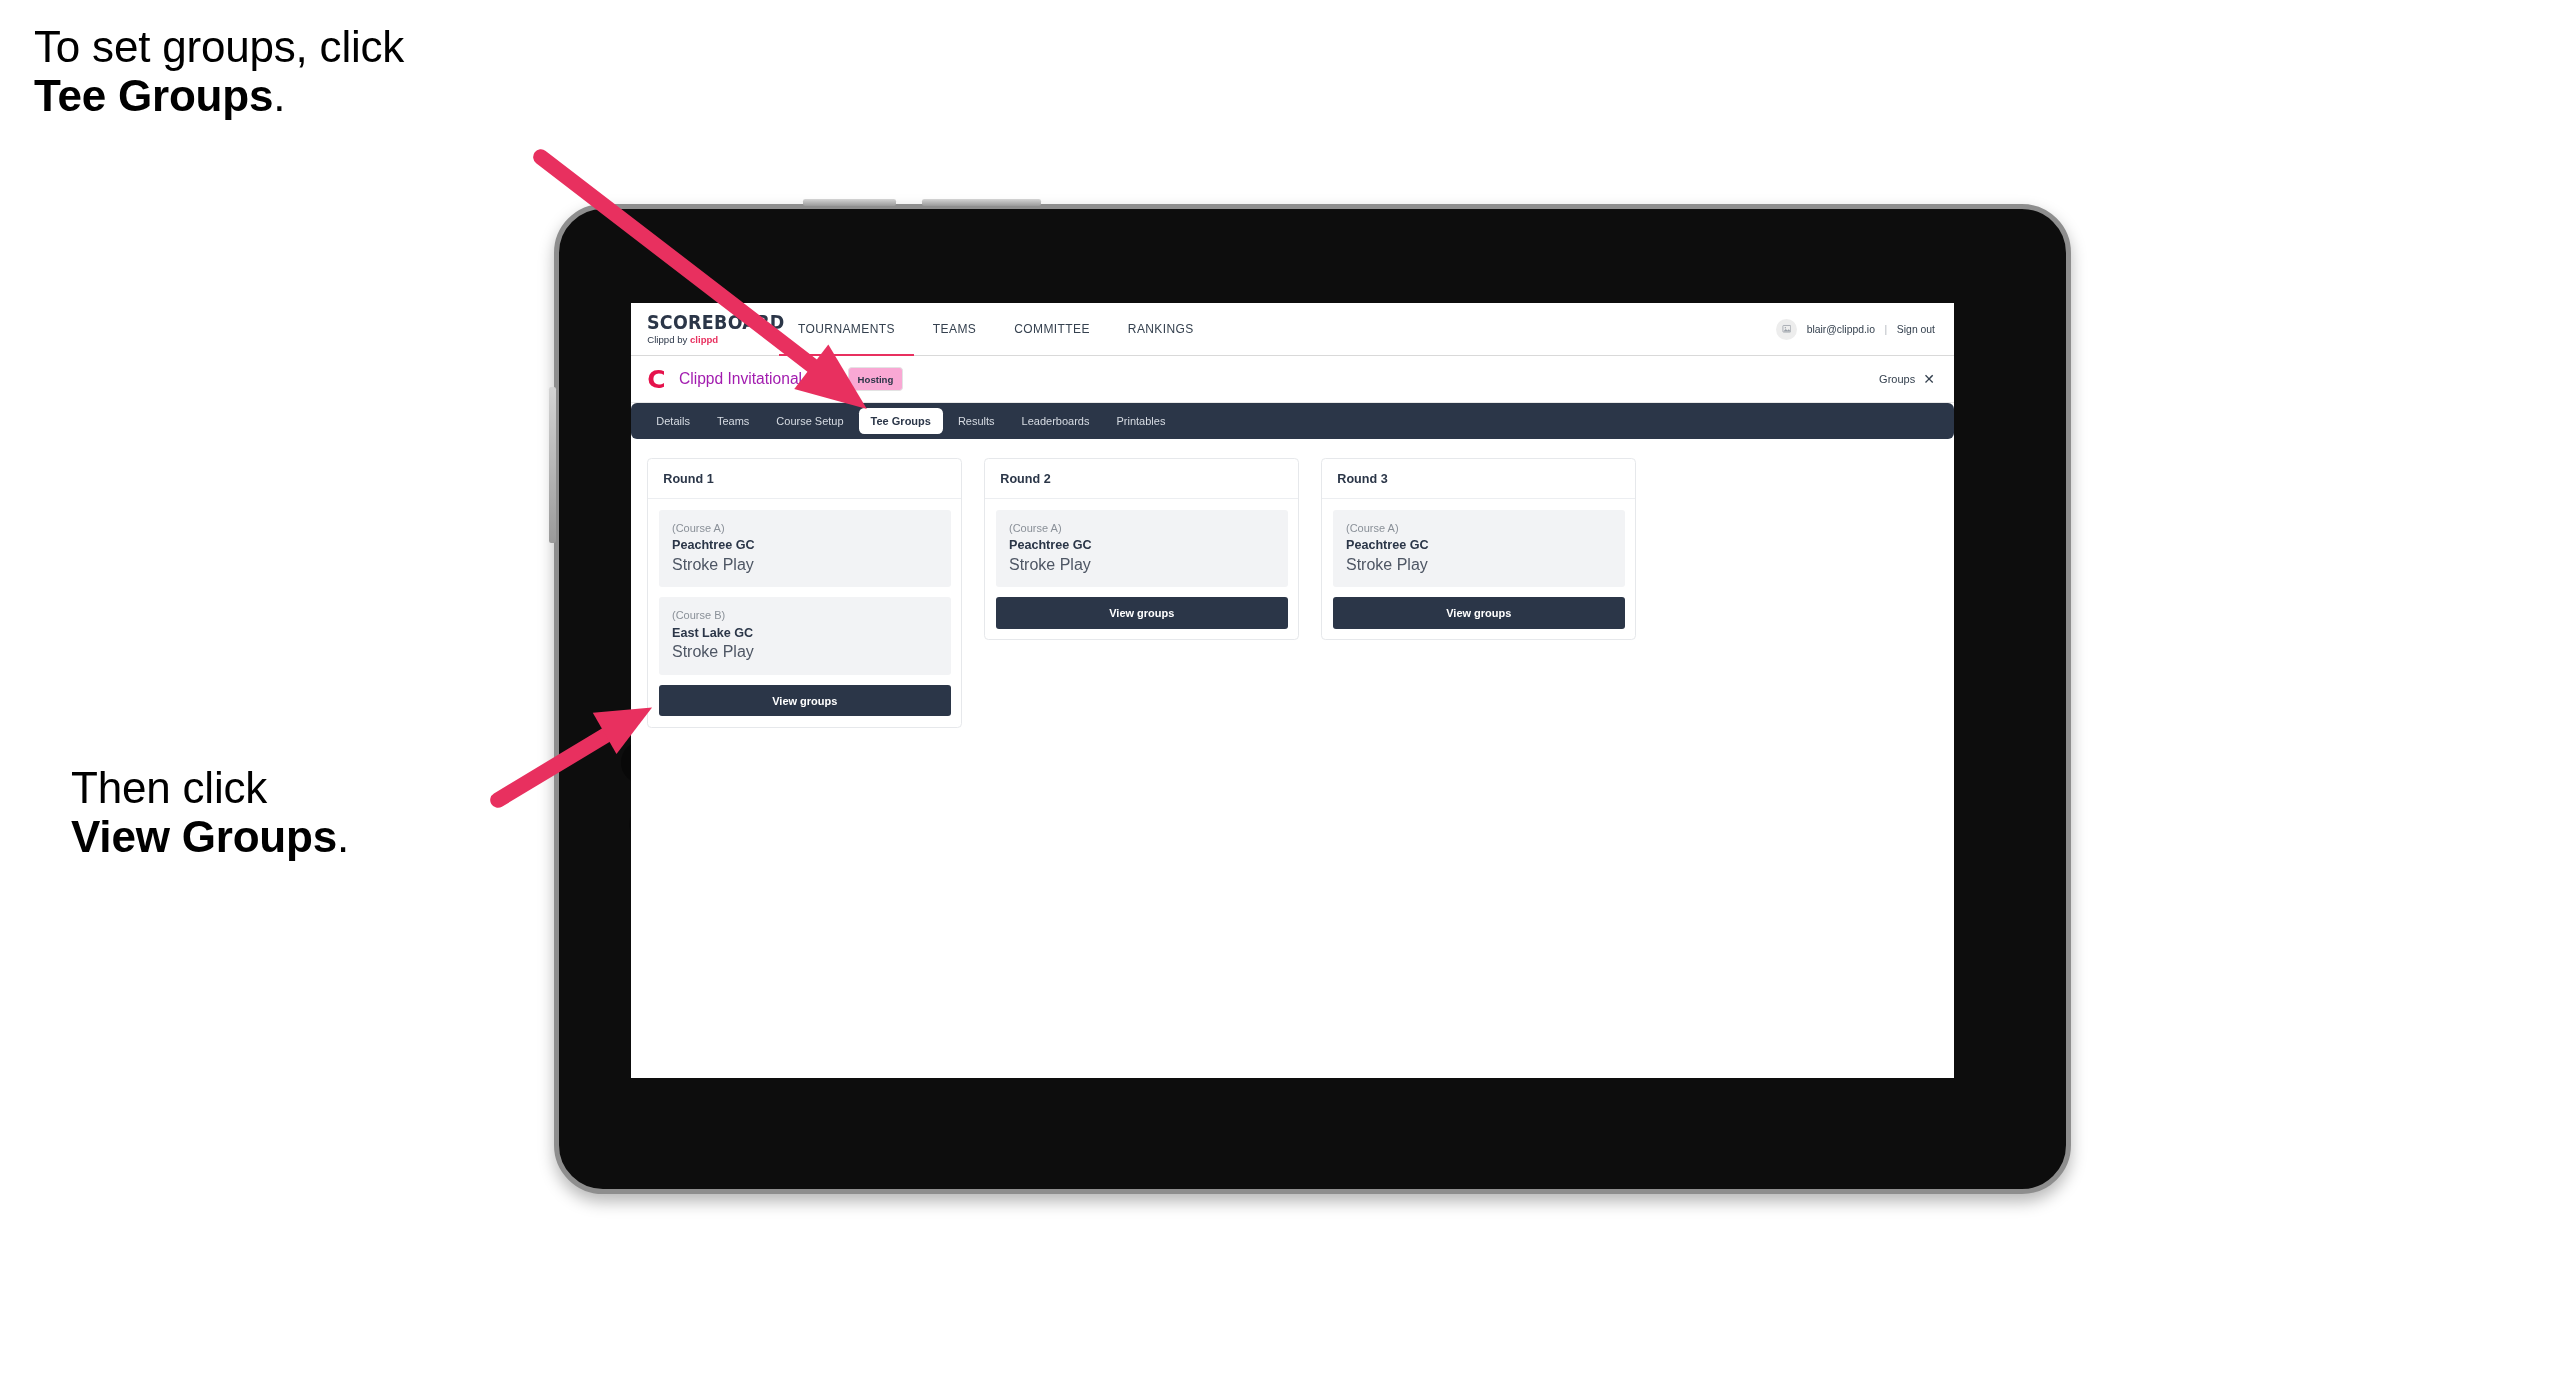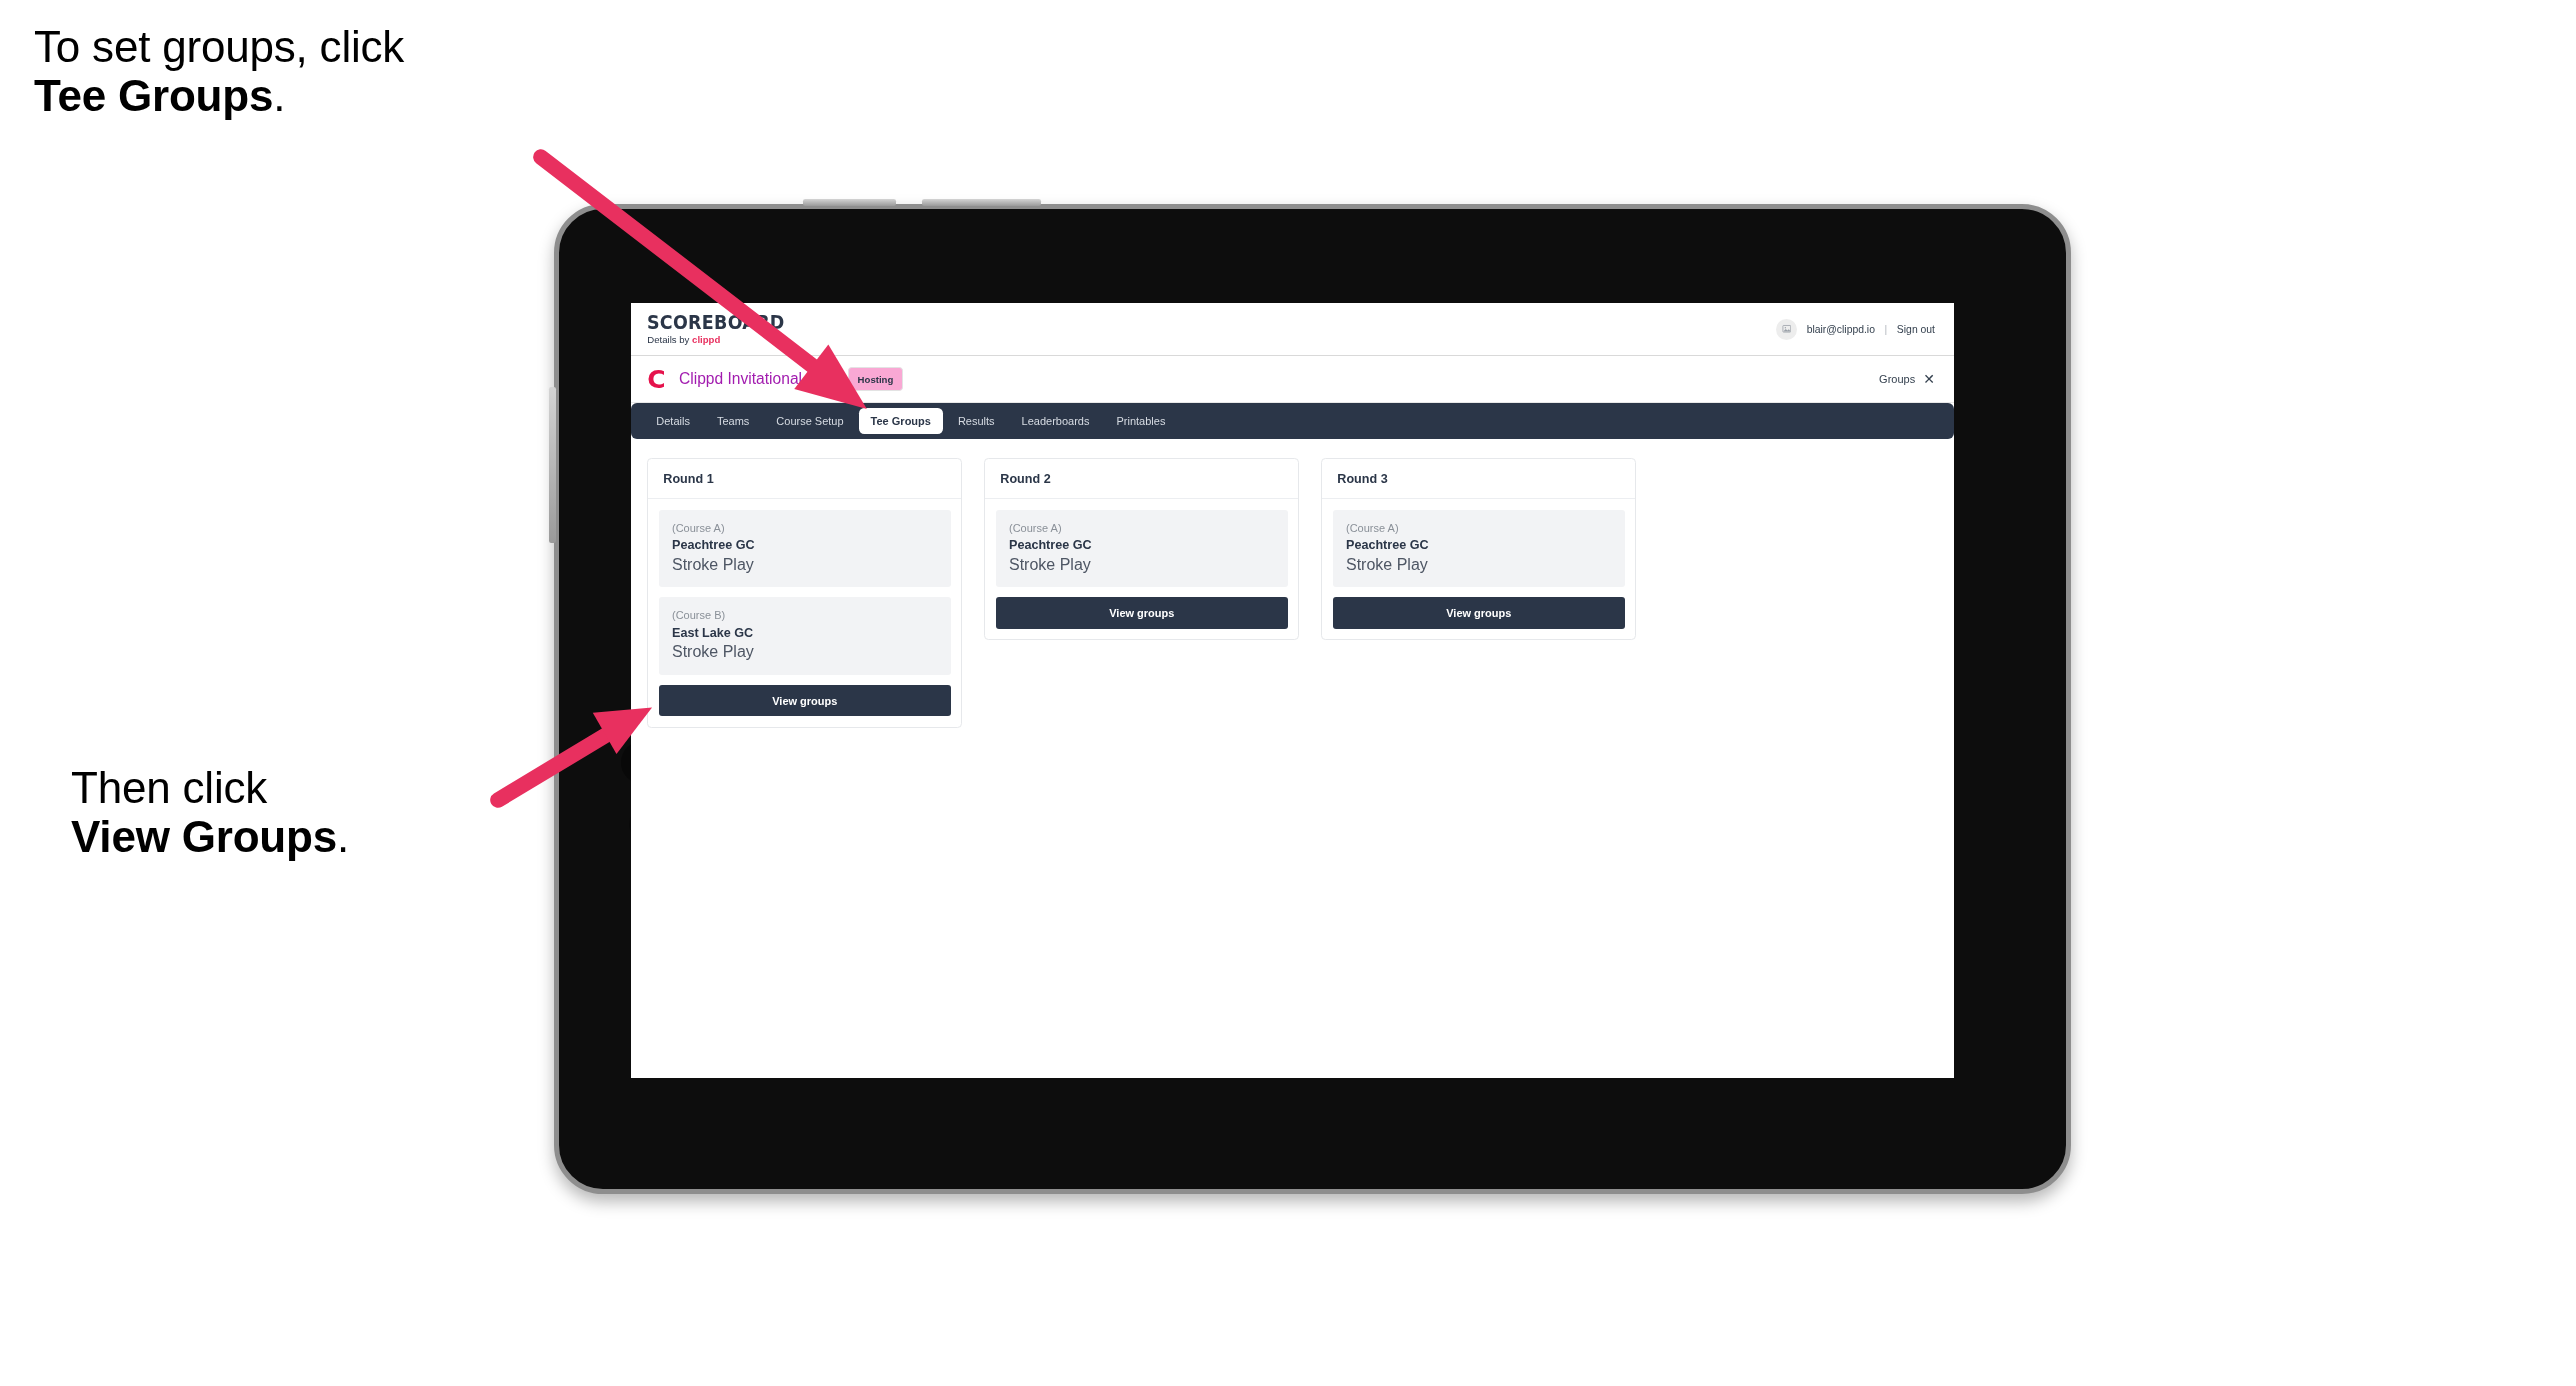--- a/index.html
+++ b/index.html
@@ -214,23 +214,29 @@
     <div class="cam-dot" id="cam-lens"></div>
     <div class="cam-dot" id="cam-big"></div>
     <div class="cam-dot" id="cam-sm"></div>
   </div>
 
   <div id="app">
 
     <div id="topbar">
       <div id="brand">
         <div id="brand-word">SCOREBOARD</div>
-        <div id="brand-sub"><span>Details by </span><span class="pink">clippd</span></div>
-      </div>
-
+        <div id="brand-sub"><span>Clippd by </span><span class="pink">clippd</span></div>
+      </div>
+
+      <nav class="topnav">
+        <div class="topnav-item active">TOURNAMENTS</div>
+        <div class="topnav-item">TEAMS</div>
+        <div class="topnav-item">COMMITTEE</div>
+        <div class="topnav-item">RANKINGS</div>
+      </nav>
 
       <div id="topbar-right">
         <div id="avatar">
           <svg width="9.6" height="9.6" viewBox="0 0 16 16">
             <rect x="1.5" y="2.5" width="13" height="11" rx="1" fill="none" stroke="#9aa0a8" stroke-width="1.3"></rect>
             <circle cx="5.6" cy="6.2" r="1.1" fill="#9aa0a8"></circle>
             <path d="M2.5 12 L6.2 8.3 L9 11 L11.4 8.8 L13.5 11.2 L13.5 12.5 L2.5 12.5 Z" fill="#9aa0a8"></path>
           </svg>
         </div>
         <span>blair@clippd.io</span>

